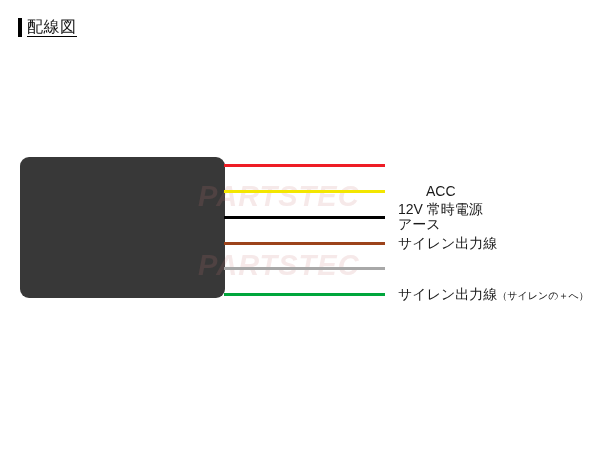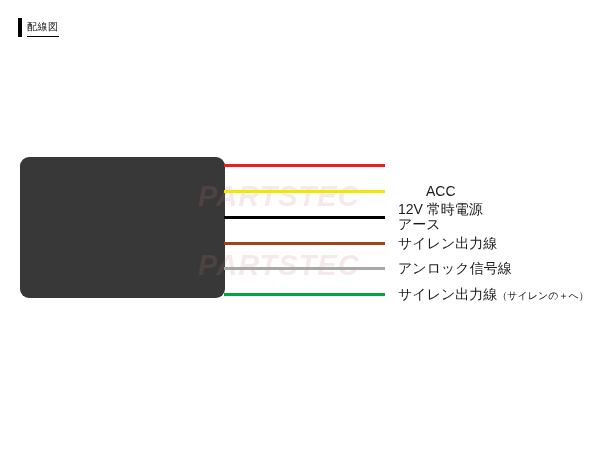--- a/index.html
+++ b/index.html
@@ -32,21 +32,21 @@
     height: 19px;
     background: #000000;
     flex: 0 0 auto;
   }
   .title-text-wrap {
     margin-left: 5px;
     border-bottom: 1px solid #000000;
     padding-bottom: 1px;
   }
   .title-text {
-    font-size: 10px;
+    font-size: 16px;
     line-height: 17px;
     color: #111111;
     letter-spacing: 0.5px;
     white-space: nowrap;
   }
 
   
   .diagram {
     position: absolute;
     left: 0;
@@ -132,21 +132,18 @@
     </div>
     <div class="wire-label" id="l1" style="top: 184px; margin-left: 28px;">
       <span>ACC</span><span class="sub"></span>
     </div>
     <div class="wire-label" id="l2" style="top: 217px;">
       <span>アース</span><span class="sub"></span>
     </div>
     <div class="wire-label" id="l3" style="top: 236px;">
       <span>サイレン出力線</span><span class="sub"></span>
     </div>
-    <div class="wire-label" id="l4" style="top: 261px;">
-      <span>アンロック信号線</span><span class="sub"></span>
-    </div>
     <div class="wire-label" id="l5" style="top: 287px;">
       <span>サイレン出力線</span><span class="sub">（サイレンの＋へ）</span>
     </div>
 
   </div>
 </div>
 
 </body></html>

